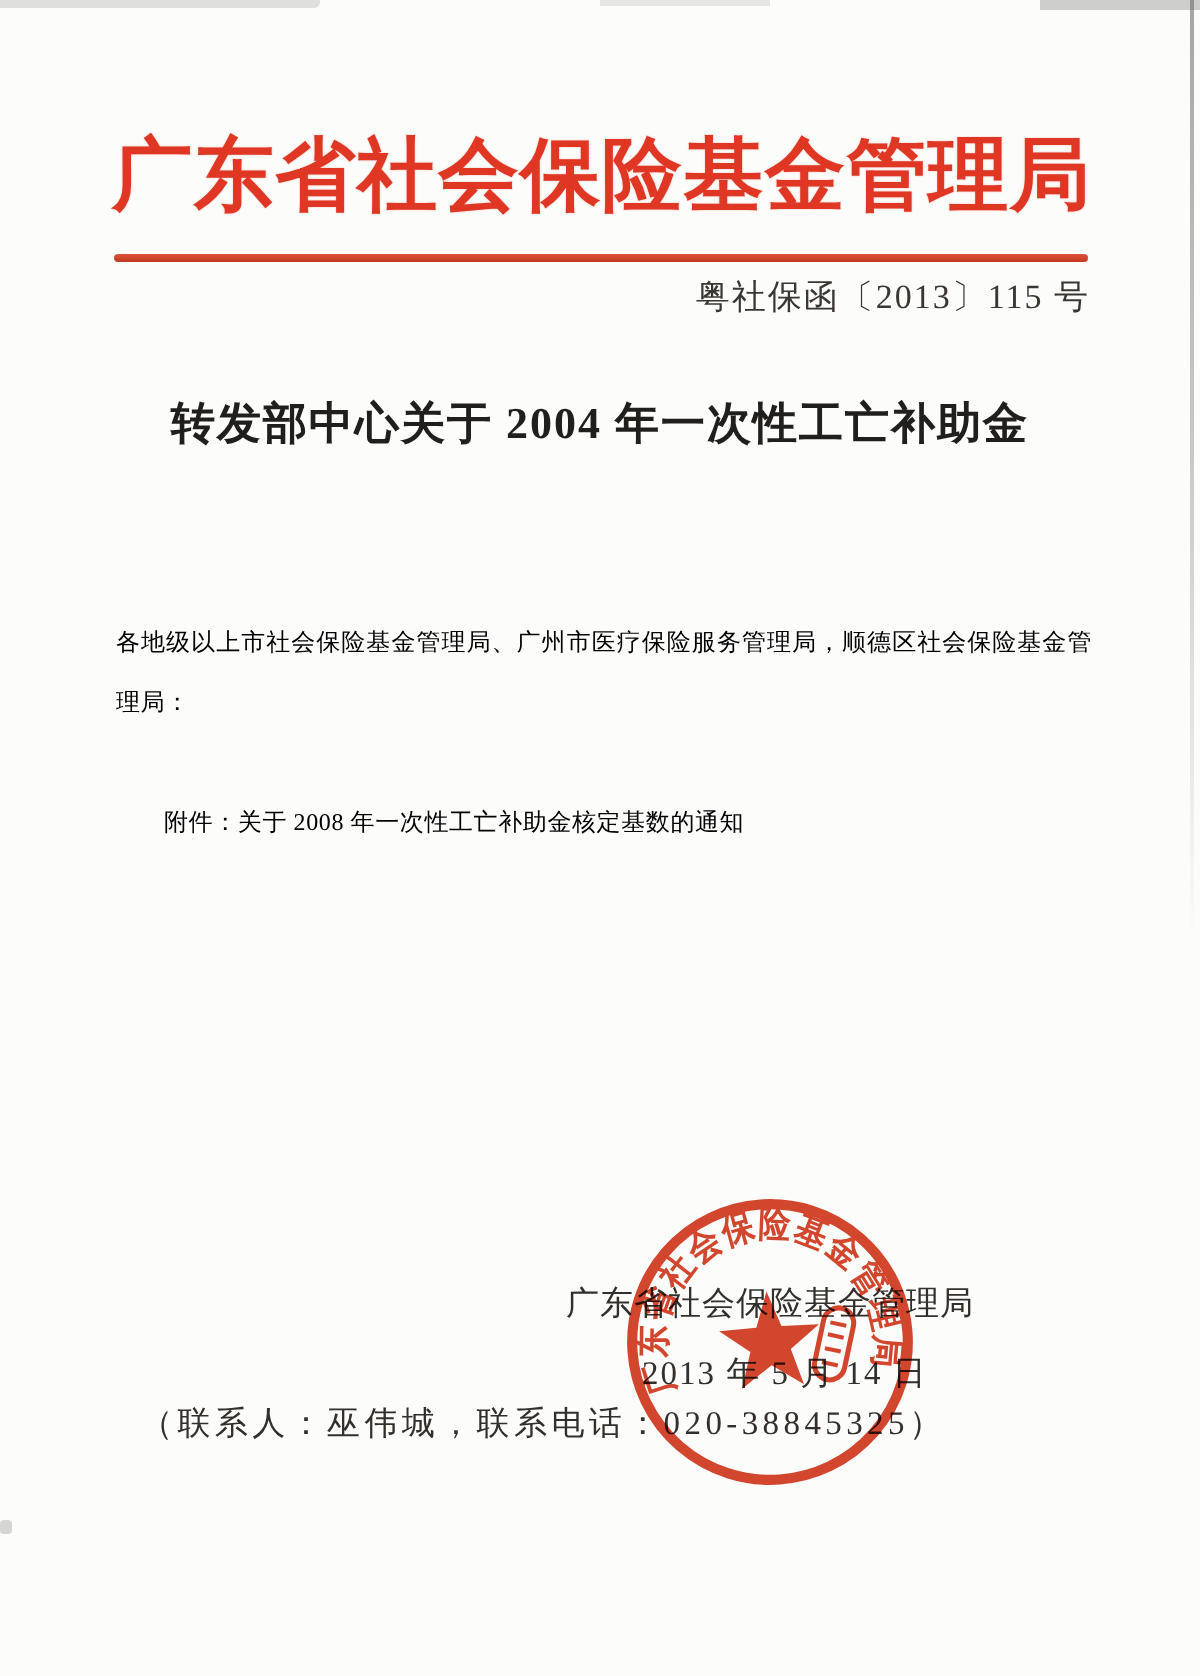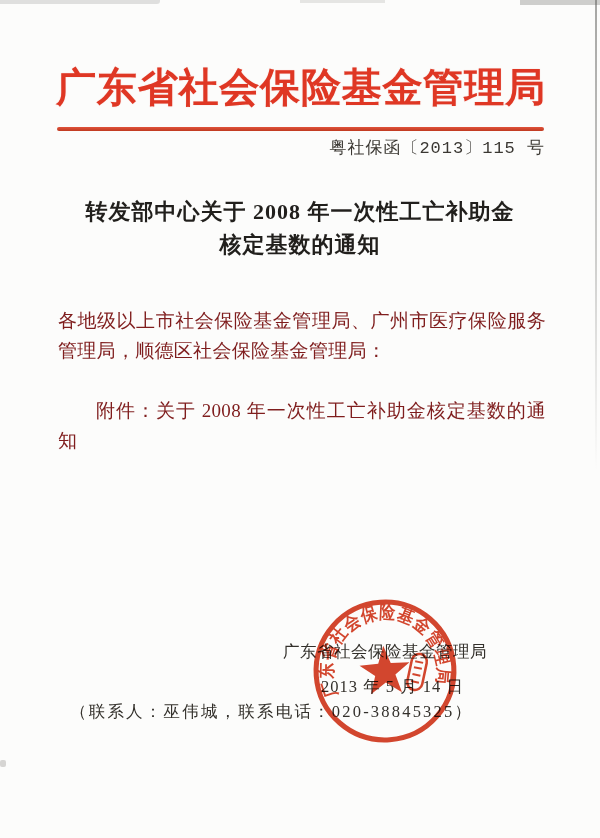--- a/index.html
+++ b/index.html
@@ -30,34 +30,34 @@
     white-space:nowrap;
   }
   .red-rule{
     position:absolute;left:57px;top:127px;width:487px;height:4px;
     background:linear-gradient(to bottom,#e0523a,#bf3a20);
     border-radius:2px;
   }
   .doc-number{
     position:absolute;right:55px;top:137px;
     font-size:17px;line-height:24px;color:#3a3732;
-    letter-spacing:1px;white-space:nowrap;font-family:Liberation Mono, monospace;
+    letter-spacing:1px;white-space:nowrap;
   }
   
   .doc-title{
     position:absolute;left:0;right:0;top:195px;
     text-align:center;
     font-size:22px;font-weight:bold;line-height:33px;
     color:#211f1c;letter-spacing:1px;
   }
   
   .doc-body{
     position:absolute;left:58px;top:306px;width:488px;
-    font-size:19px;line-height:30px;letter-spacing:.3px;
-    text-align:justify;color:#7f1d1d;
+    font-size:12px;line-height:30px;letter-spacing:.3px;
+    text-align:justify;color:#000000;
   }
   .doc-body p{margin:0;}
   .doc-body p.indent{text-indent:2em;}
   .doc-body p.attachment{margin-top:30px;}
   
   .sign-agency{
     position:absolute;left:283px;top:641px;
     font-size:16.5px;letter-spacing:.5px;color:#33302b;white-space:nowrap;
   }
   .sign-date{
@@ -103,22 +103,21 @@
       <span>管</span>
       <span>理</span>
       <span>局</span>
     </div>
 
   <div class="red-rule"></div>
 
   <div class="doc-number">粤社保函〔2013〕115 号</div>
 
   <div class="doc-title">
-    <div>转发部中心关于 2008 年一次性工亡补助金</div>
-    <div>核定基数的通知</div>
+    <div>转发部中心关于 2004 年一次性工亡补助金</div>
   </div>
 
   <div class="doc-body">
     <p>各地级以上市社会保险基金管理局、广州市医疗保险服务管理局，顺德区社会保险基金管理局：</p>
     <p class="indent attachment">附件：关于 2008 年一次性工亡补助金核定基数的通知</p>
   </div>
 
   <div class="sign-agency">广东省社会保险基金管理局</div>
   <div class="sign-date">2013 年 5 月 14 日</div>
   <div class="contact-line">（联系人：巫伟城，联系电话：020-38845325）</div>

